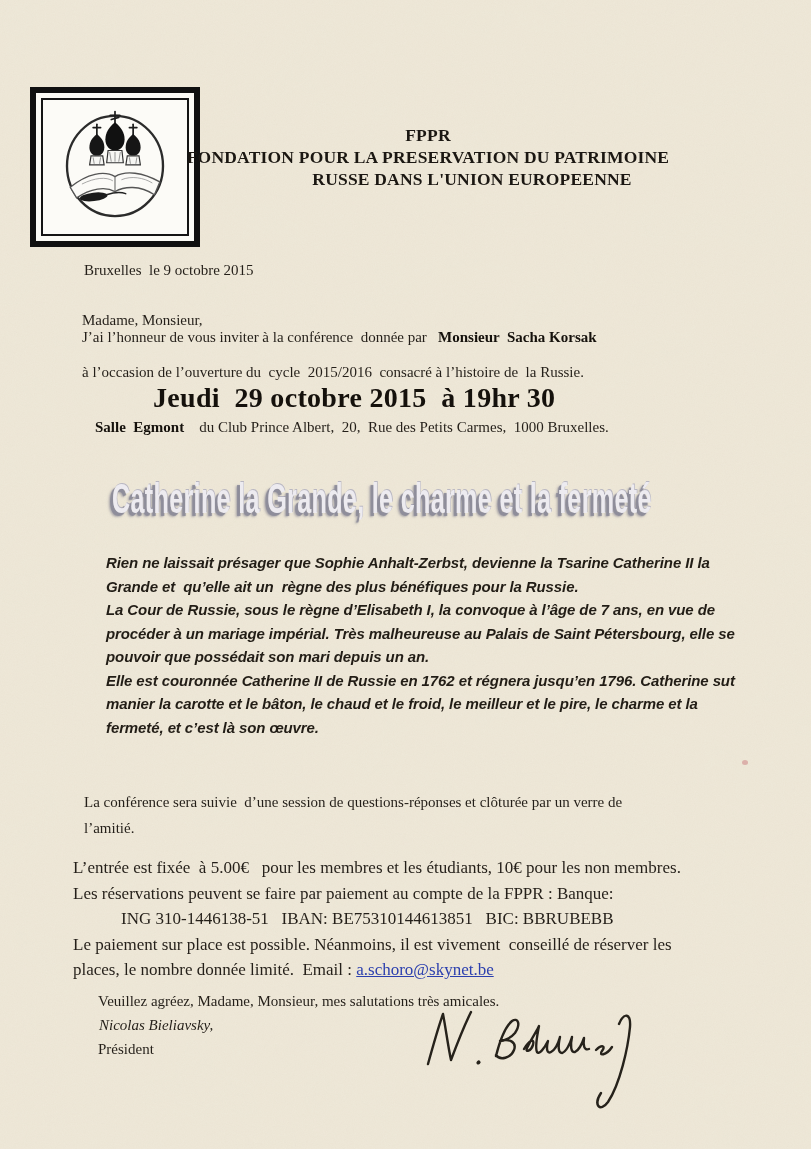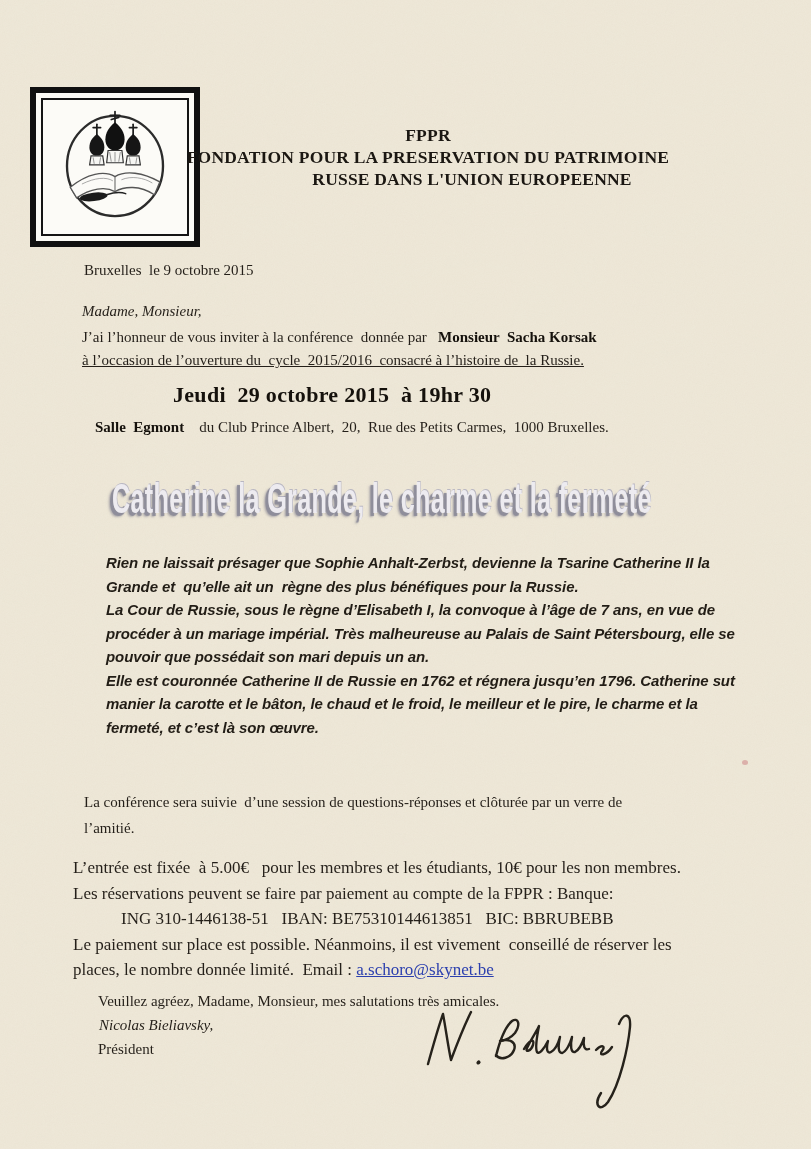--- a/index.html
+++ b/index.html
@@ -31,28 +31,28 @@
 
   
   .org-header {
     position:absolute; left:128px; top:124px; width:600px;
     text-align:center; font-weight:bold; color:#1b1712;
     font-size:17.5px; line-height:22px; letter-spacing:0.2px;
   }
   .org-line2 { margin-left:88px; }
 
   .dateline    { left:84px;  top:262px; }
-  .salutation  { left:82px;  top:303px;font-style:italic; }
+  .salutation  { left:82px;  top:312px; }
   .invite-l1   { left:82px;  top:329px; }
-  .invite-l2   { left:82px;  top:352px;text-decoration:underline; }
+  .invite-l2   { left:82px;  top:364px; }
   .speaker     { font-weight:bold; color:#15110c; }
 
   .event-datetime {
     left:153px; top:382px;
-    font-size:22px; font-weight:bold; color:#15110c; letter-spacing:0.3px;margin-left:20px;
+    font-size:28px; font-weight:bold; color:#15110c; letter-spacing:0.3px;
   }
   .venue { left:95px; top:419px;text-align:right; }
   .venue-name { font-weight:bold; color:#15110c; }
 
   
   .talk-title {
     position:absolute; left:112px; top:474px;
     font-family:"Liberation Sans", sans-serif;
     font-weight:700; font-size:42px; white-space:pre;
     transform:scale(0.60,1.02); transform-origin:left top;

